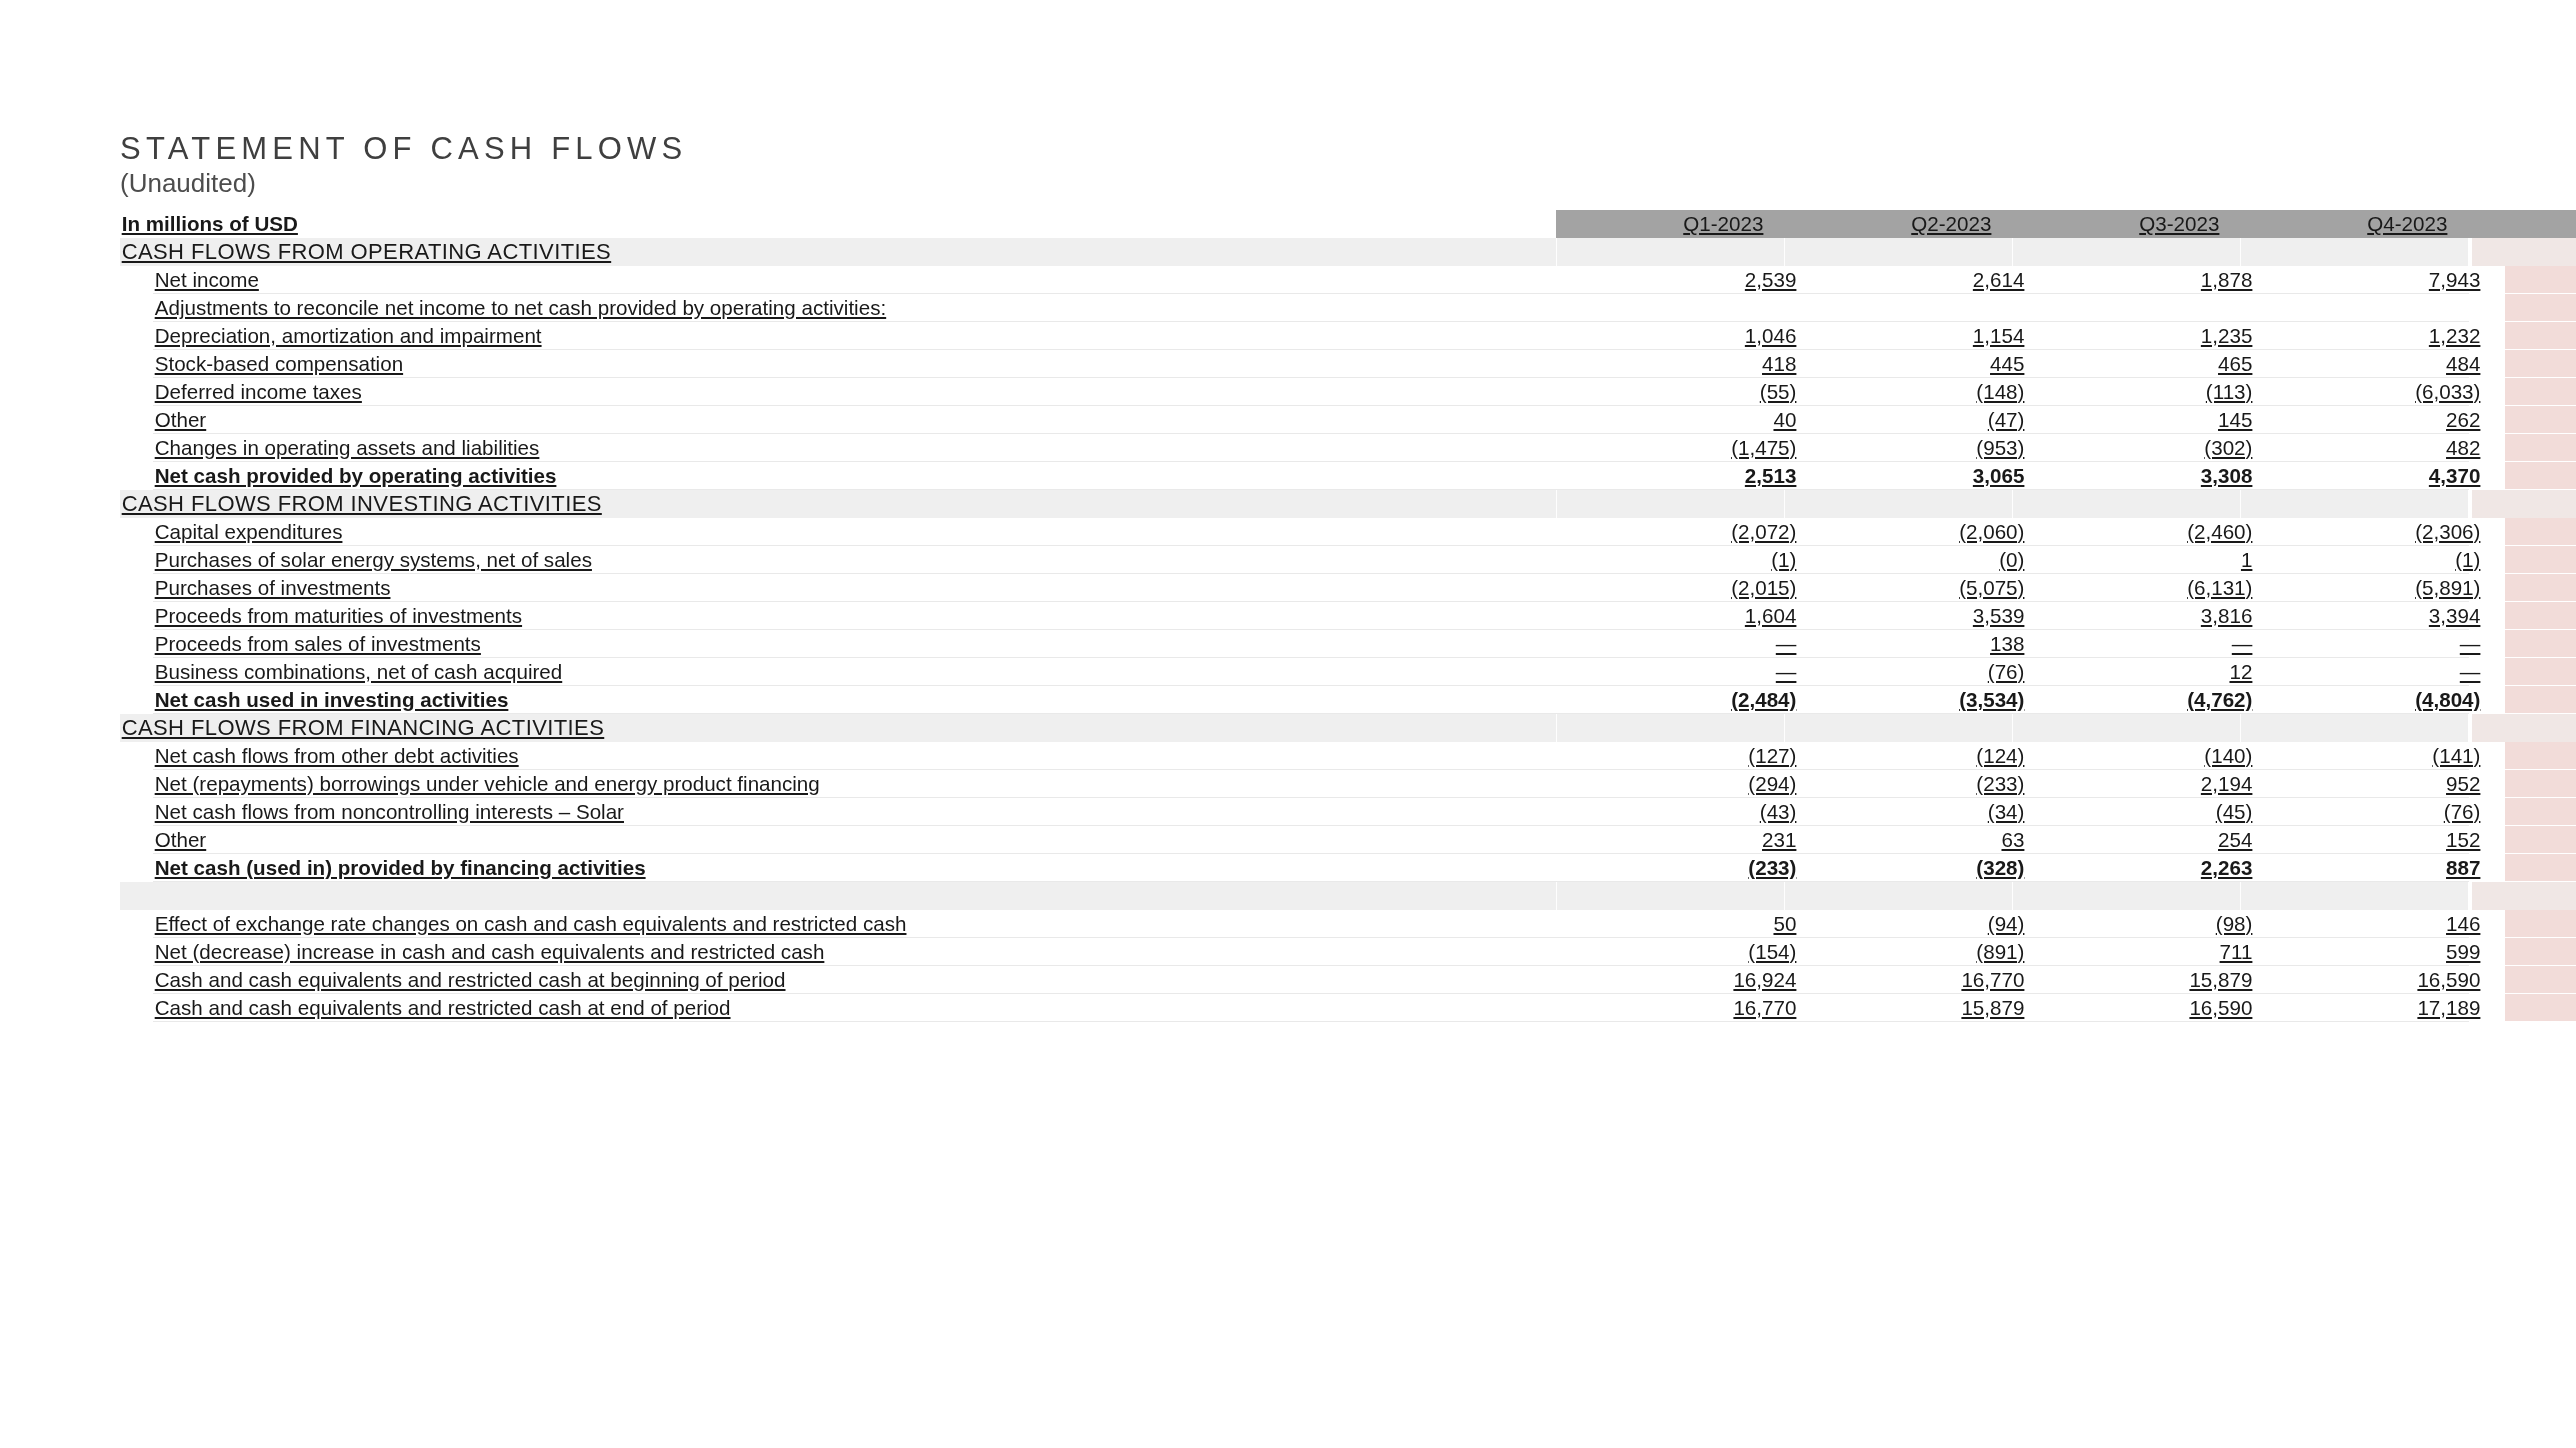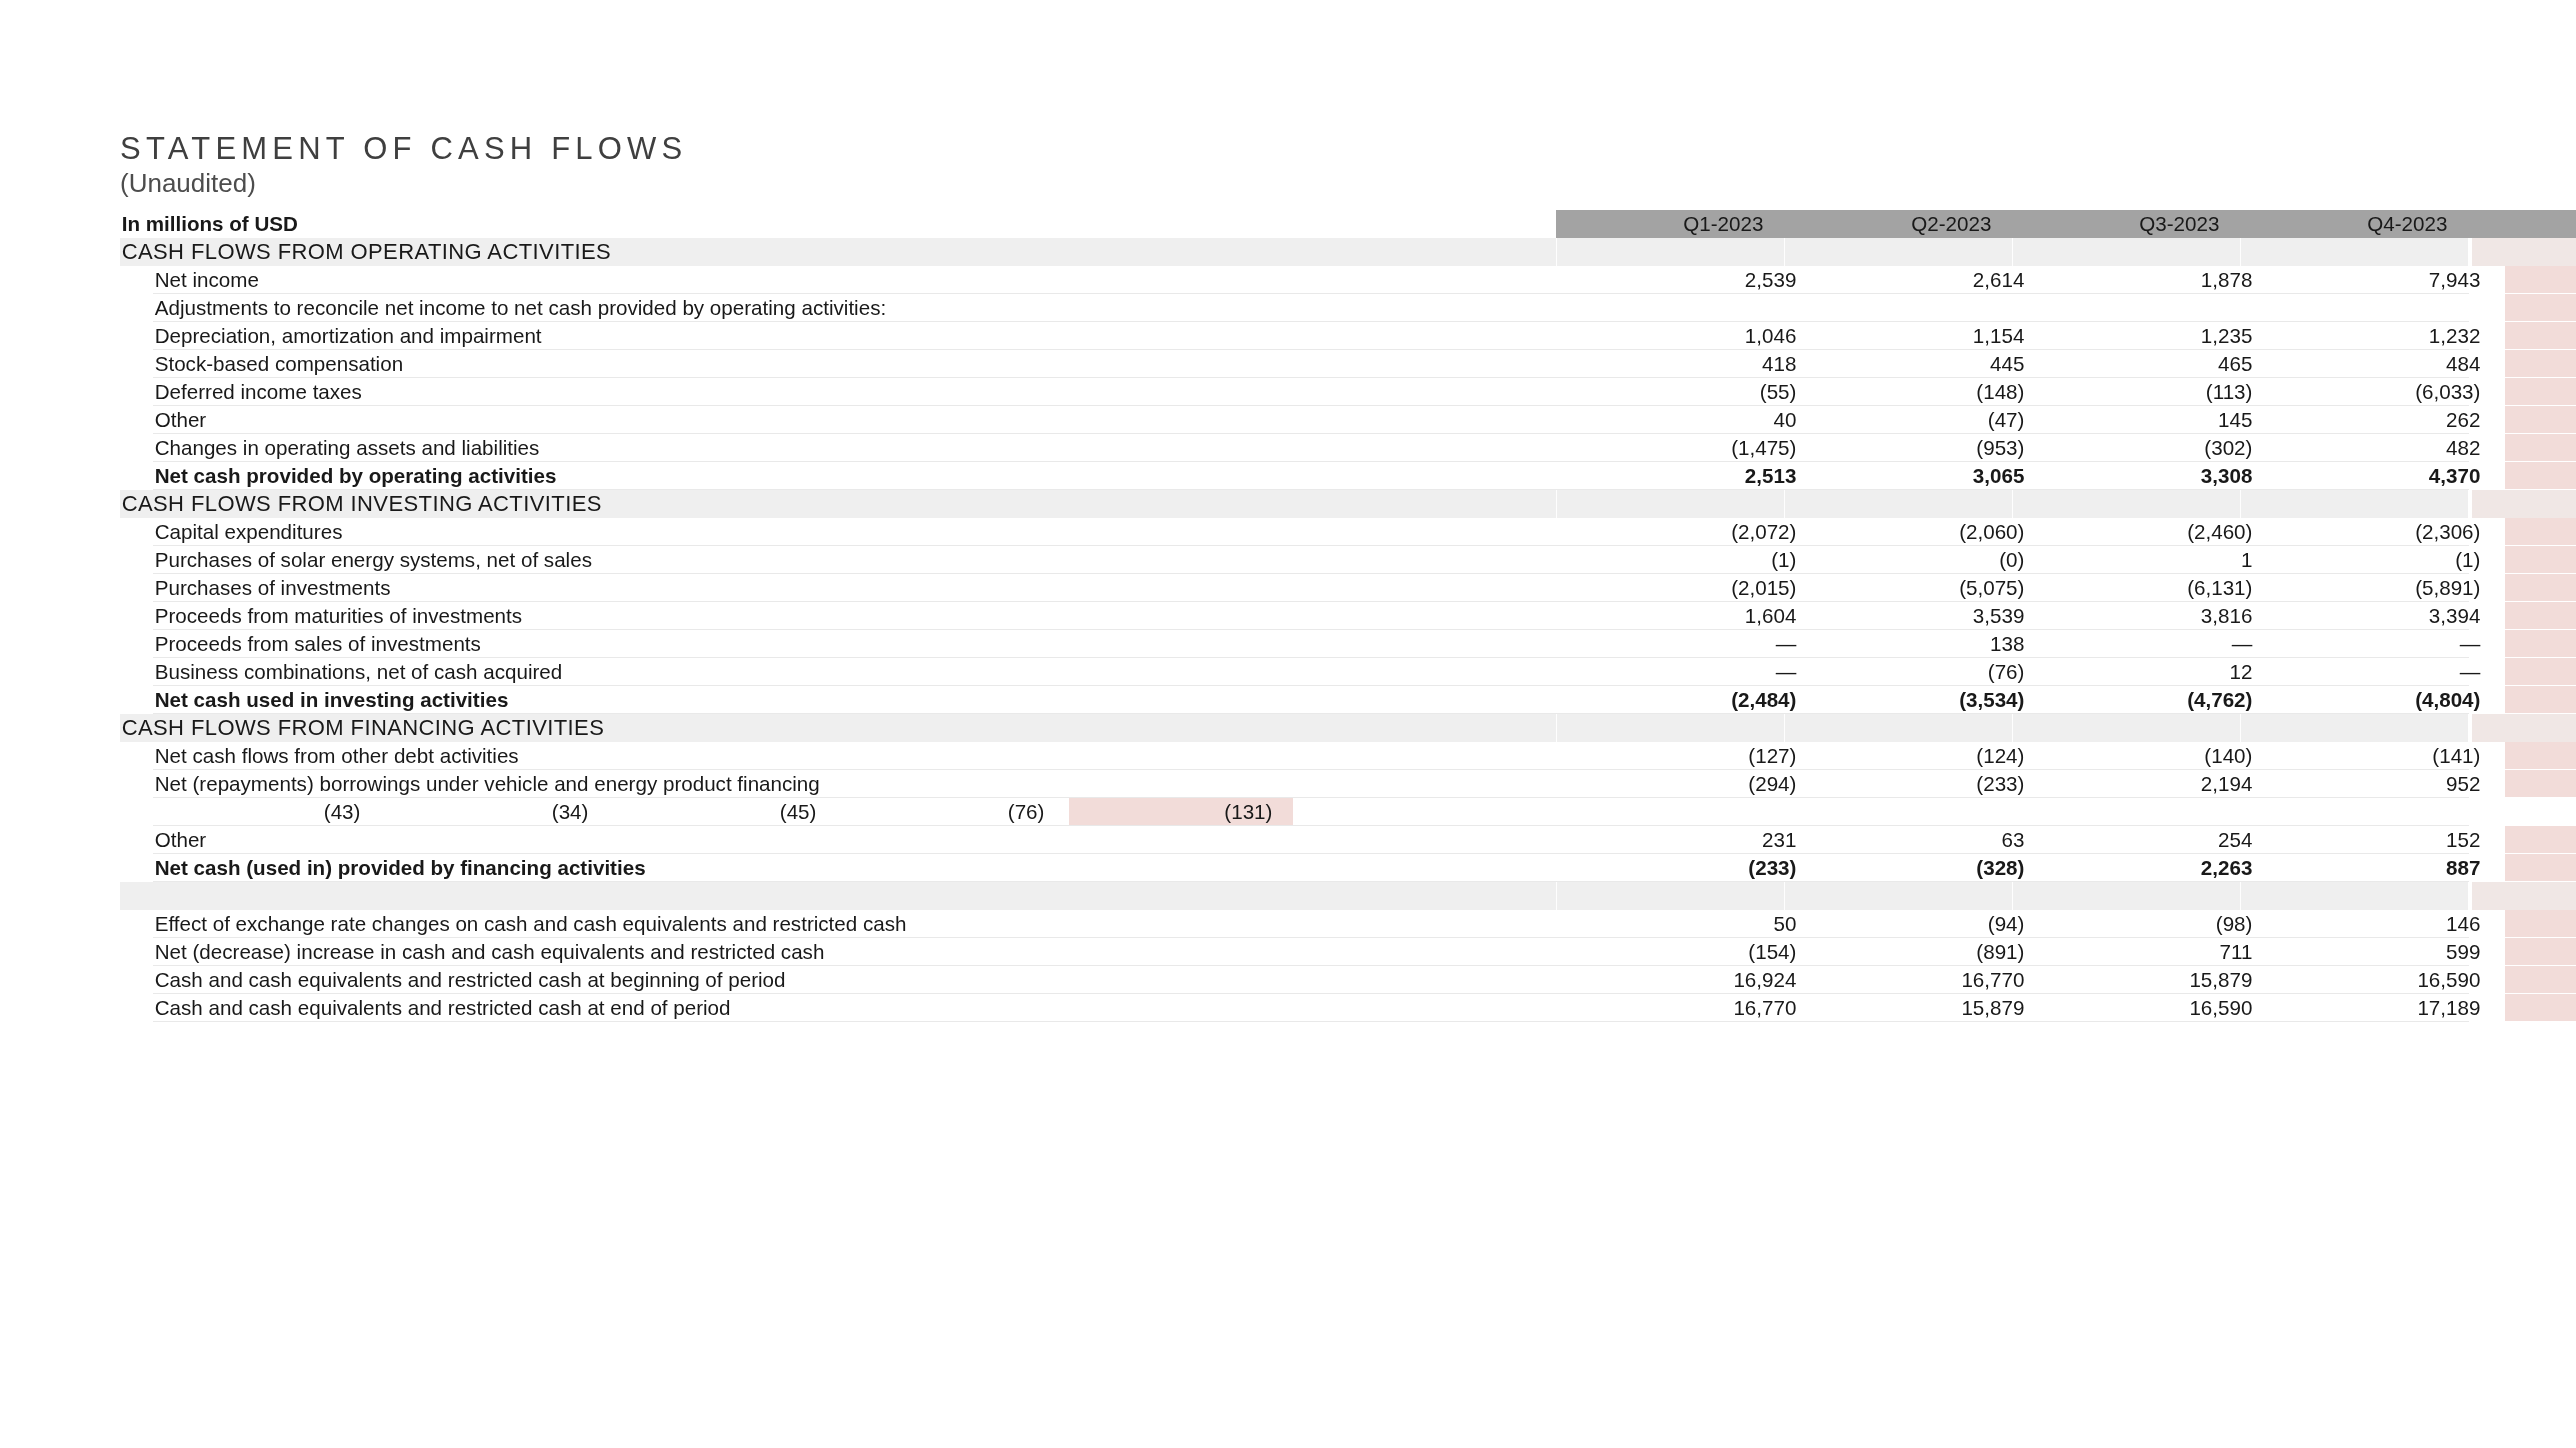--- a/index.html
+++ b/index.html
@@ -37,20 +37,21 @@
     left: 120px;
     top: 210px;
     width: 2349px;
   }
   .row {
     display: flex;
     height: 28px;
     box-sizing: border-box;
     align-items: stretch;
     font-size: 20.6px;
+    text-decoration: underline;
   }
   .row.header { background: #ffffff; }
   .row.data, .row.subheader, .row.total {
     background: #ffffff;
     border-bottom: 1.7px solid var(--row-border);
     margin-left: 33px;
   }
   .row.section, .row.blank {
     background: var(--section-bg);
   }
@@ -279,20 +280,21 @@
       </div>
       <div class="row data">
         <div class="cell label">Net (repayments) borrowings under vehicle and energy product financing</div>
         <div class="cell num">(294)</div>
         <div class="cell num">(233)</div>
         <div class="cell num">2,194</div>
         <div class="cell num">952</div>
         <div class="cell num hl">216</div>
       </div>
       <div class="row data">
+        <div class="cell label">Net cash flows from noncontrolling interests – Solar</div>
         <div class="cell num">(43)</div>
         <div class="cell num">(34)</div>
         <div class="cell num">(45)</div>
         <div class="cell num">(76)</div>
         <div class="cell num hl">(131)</div>
       </div>
       <div class="row data">
         <div class="cell label">Other</div>
         <div class="cell num">231</div>
         <div class="cell num">63</div>

